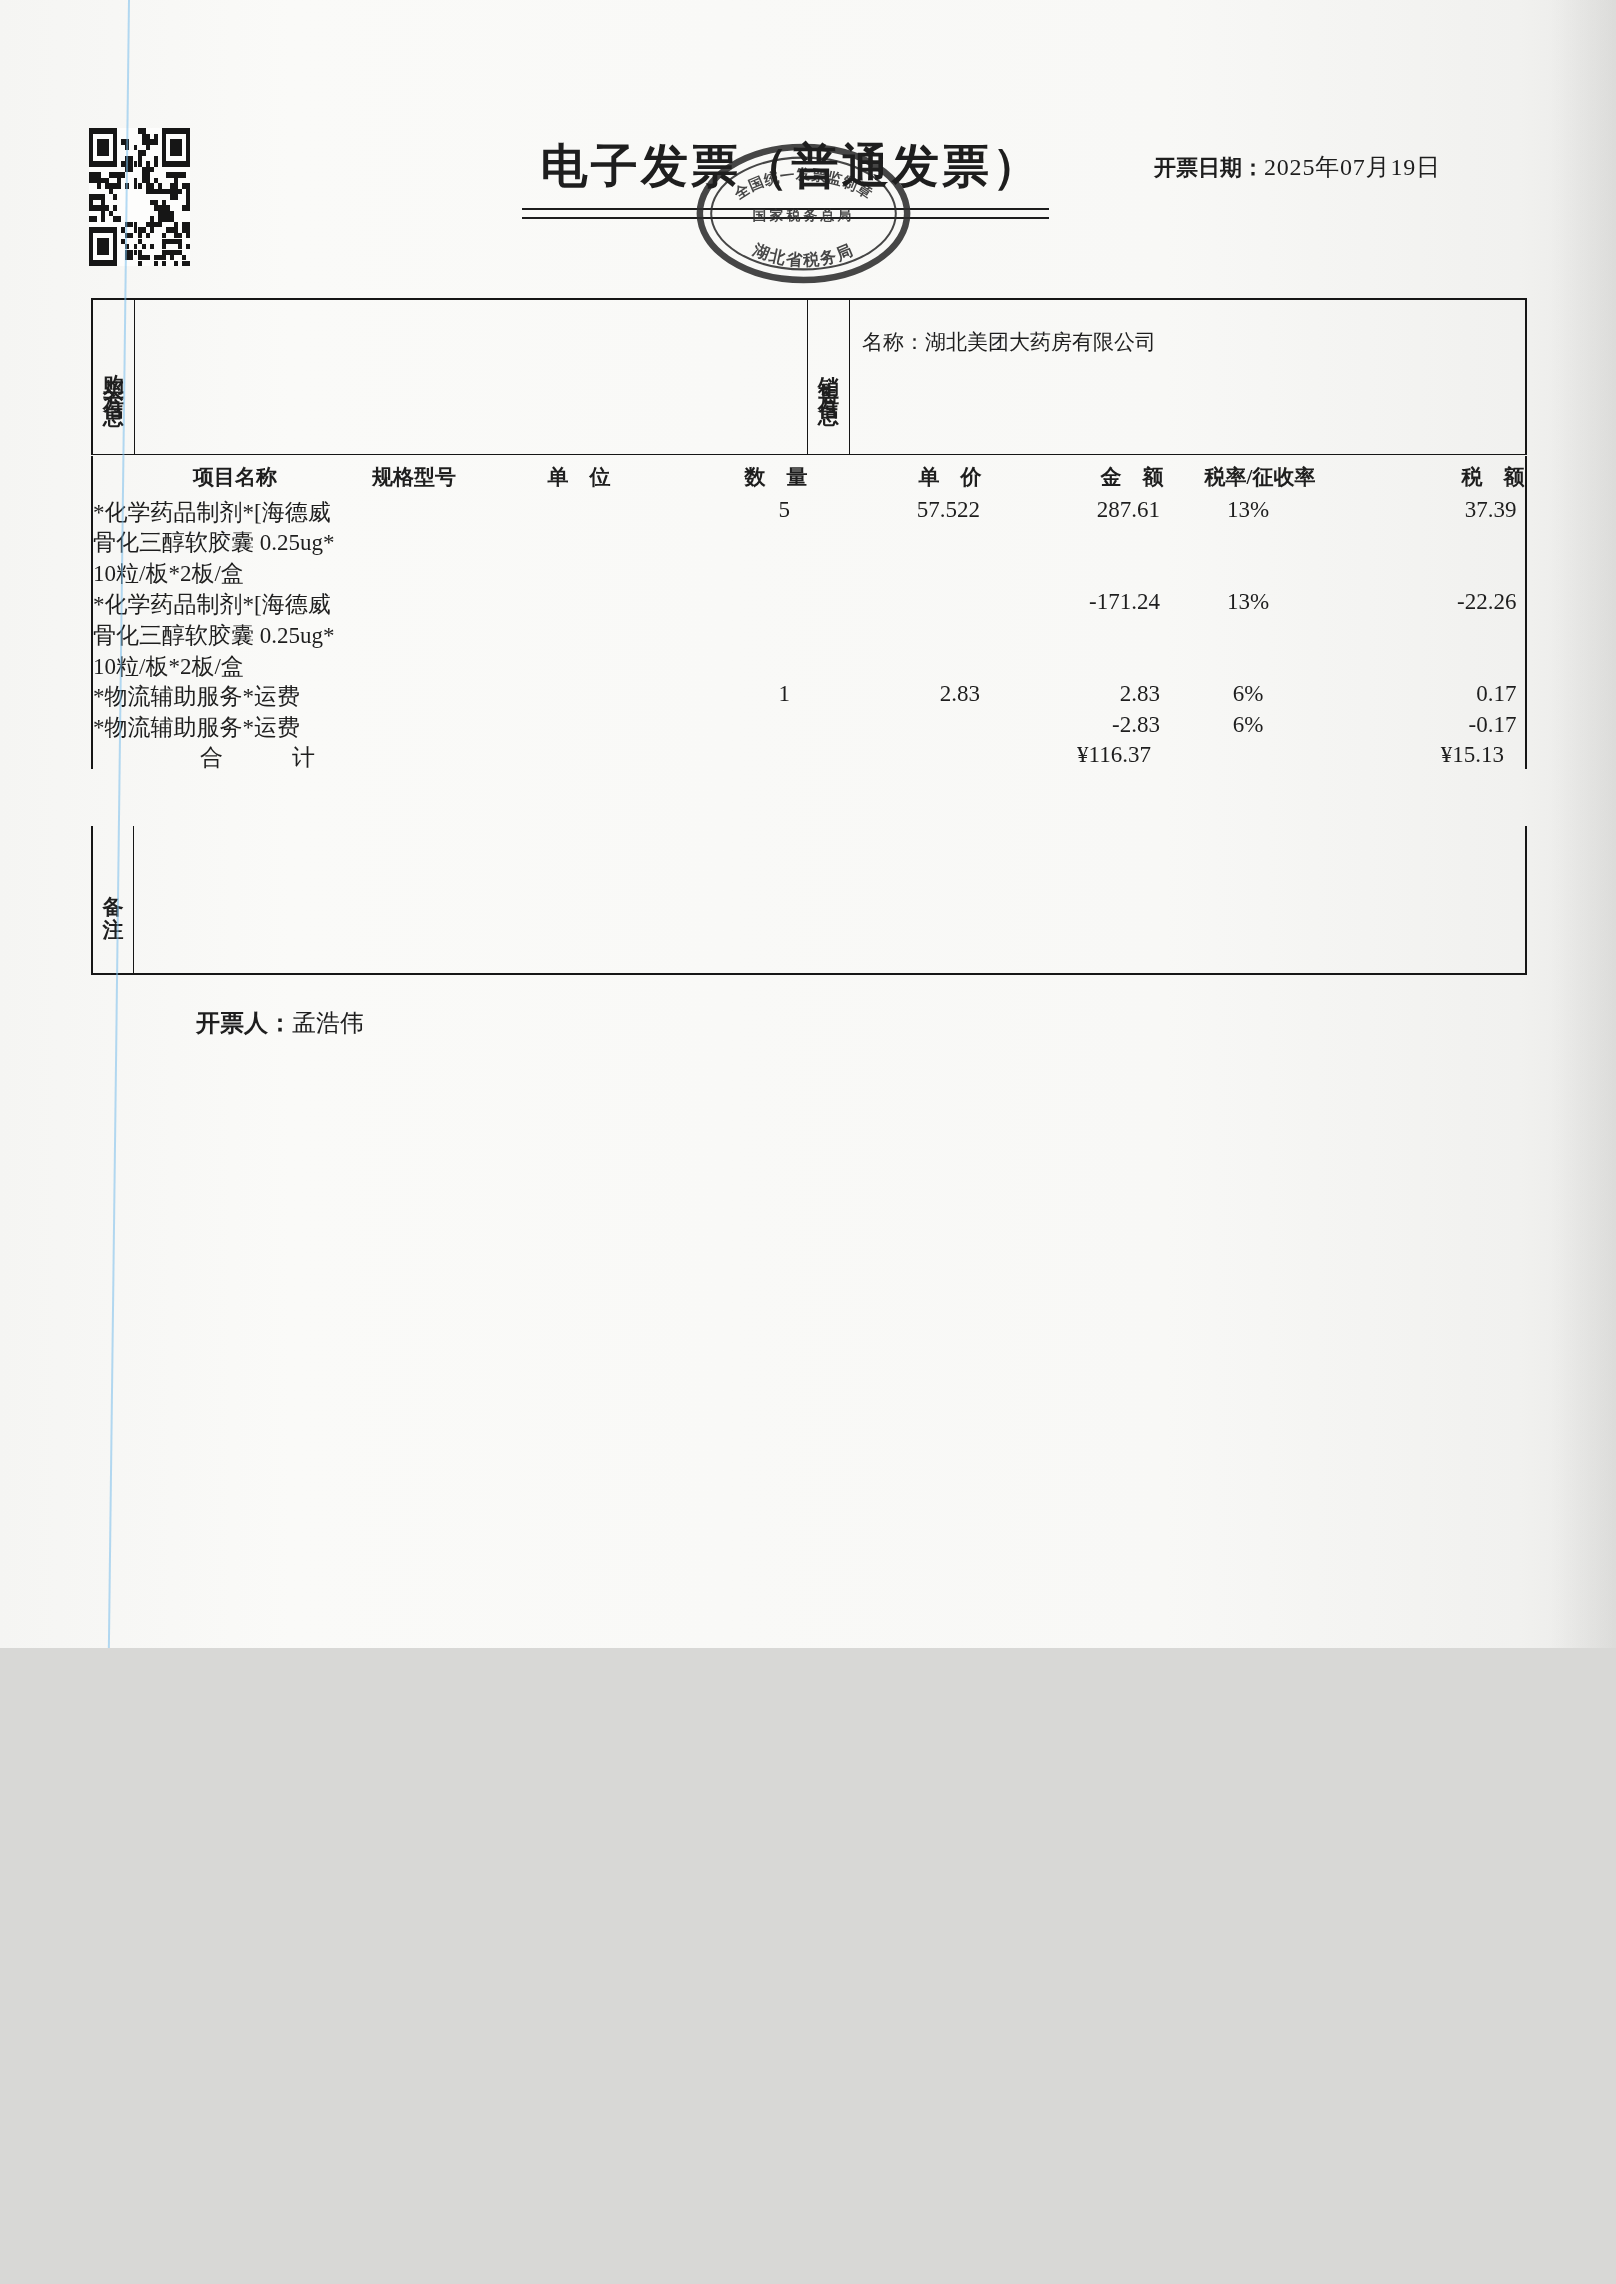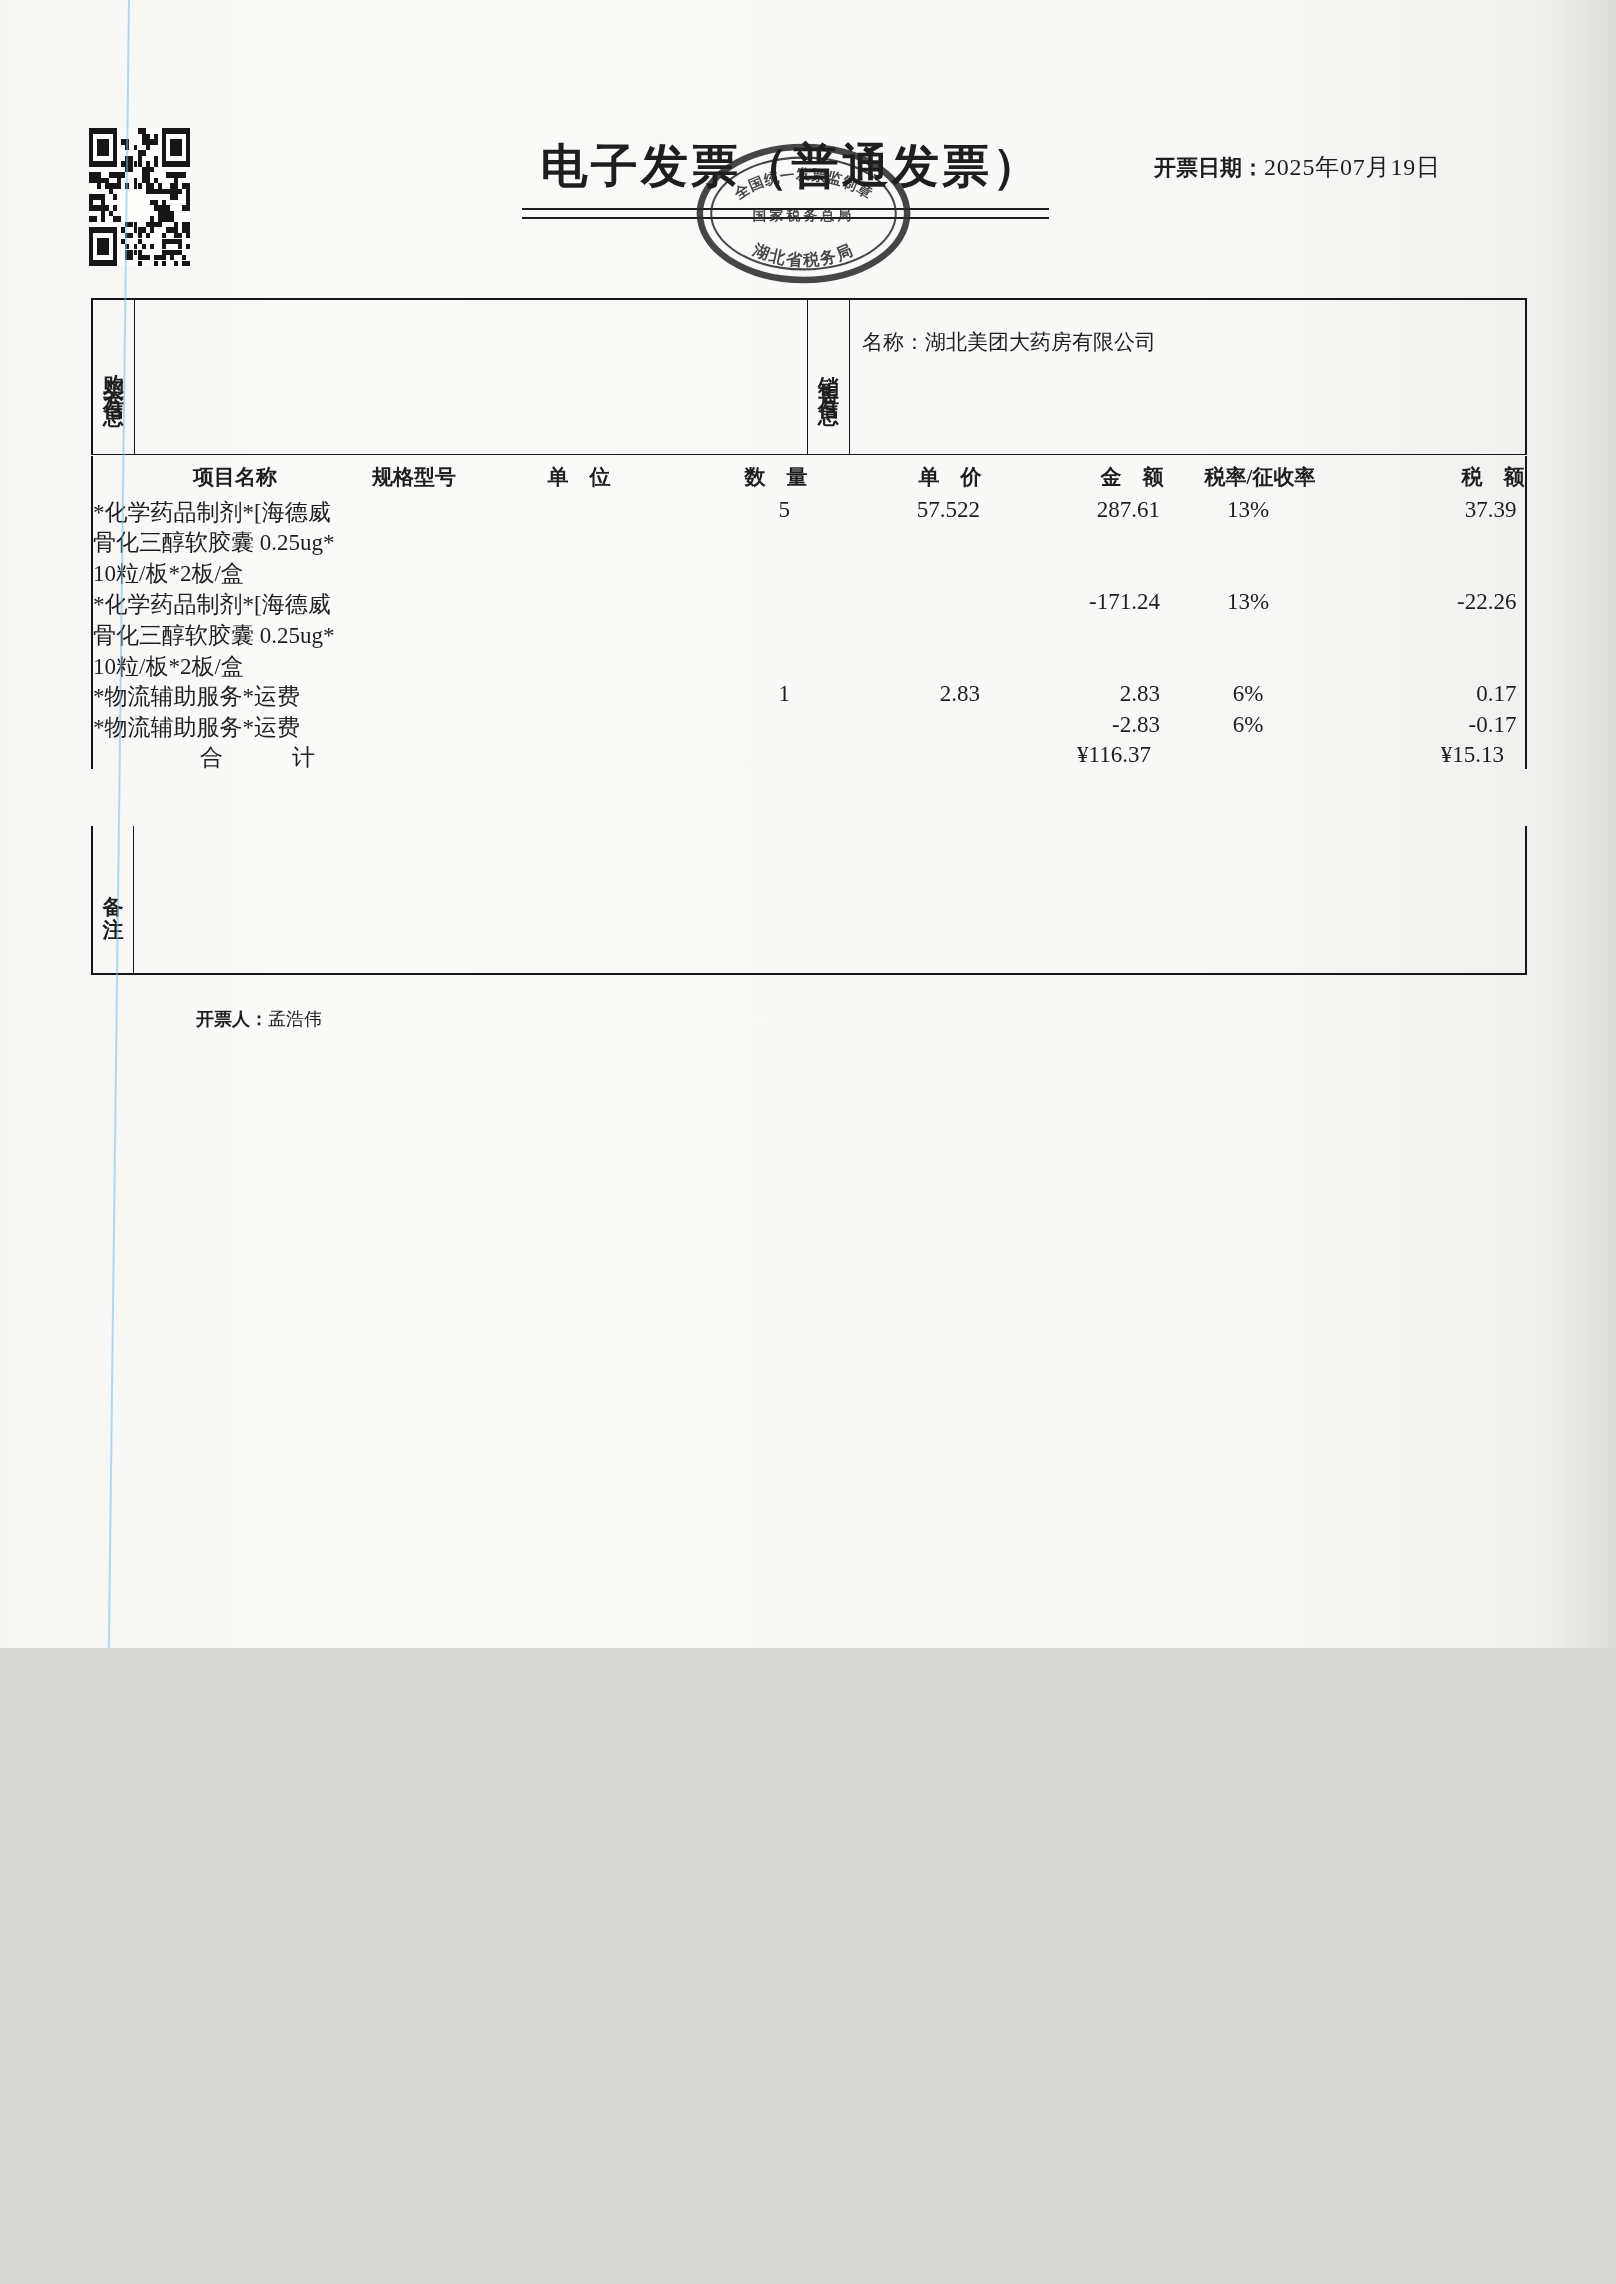--- a/index.html
+++ b/index.html
@@ -73,21 +73,21 @@
     display:flex; align-items:center; justify-content:center; font-size:23px; font-weight:700; letter-spacing:1.6px; }
   .total-right { position:absolute; left:373px; right:0; top:0; bottom:0; }
   .circle-x { position:absolute; left:23px; top:9.7px; width:32px; height:32px; }
   .amount-words { position:absolute; left:65px; top:9.7px; font-size:24px; letter-spacing:2.4px; white-space:nowrap; }
   .small-group { position:absolute; left:633px; top:8px; white-space:nowrap; }
   .small-lab { font-size:21px; }
   .small-val { font-size:29px; letter-spacing:0.8px; }
 
   .remark-content { position:absolute; left:49px; top:8px; right:8px; bottom:8px; font-size:21px; }
 
-  .drawer { position:absolute; left:196px; top:1007px; font-size:18px; white-space:nowrap; }
+  .drawer { position:absolute; left:196px; top:1007px; font-size:24px; white-space:nowrap; }
   .drawer .lab { font-weight:700; }
 </style>
 </head>
 <body>
 
 <div class="page">
 
   <div class="shadow-right"></div>
   <div class="shadow-bottom"></div>
   <div class="blue-line"></div>

